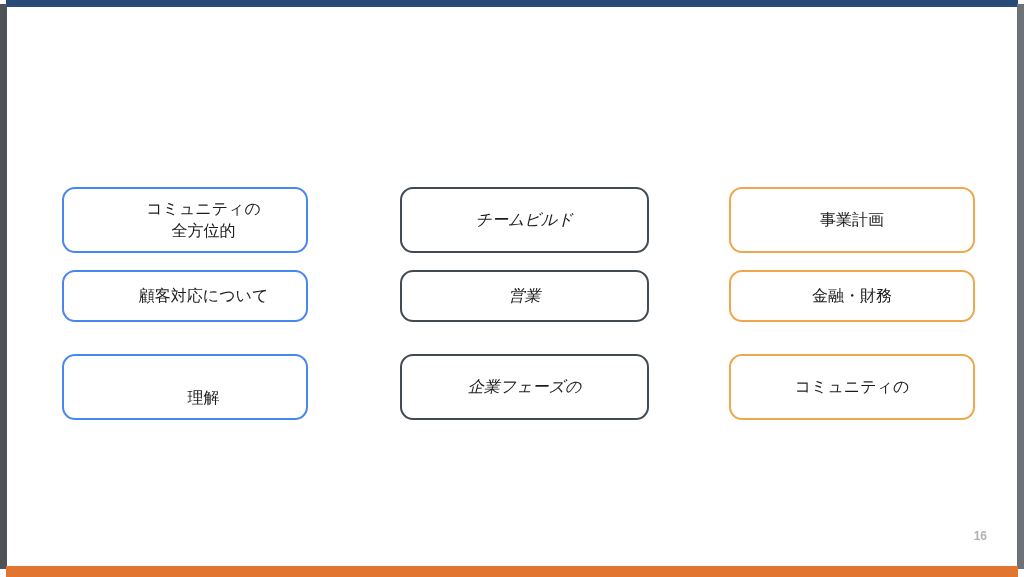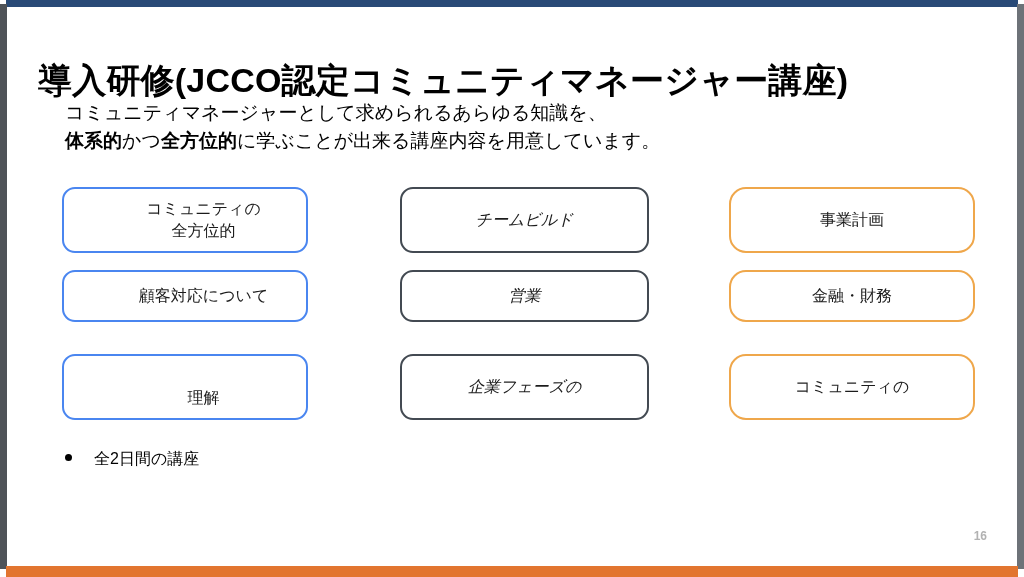--- a/index.html
+++ b/index.html
@@ -97,21 +97,21 @@
     border-radius: 13px;
     border-style: solid;
     border-width: 2.5px;
     font-size: 16px;
     color: #1b1b1b;
     line-height: 1.38;
     padding: 2px 6px;
   }
   .card.c-blue   { border-color: #4a86f0; padding-left: 43px; }
   .card.c-gray   { border-color: #434a52; font-style: italic; }
-  .card.c-orange { border-color: #efa74b; border-radius: 17px; }
+  .card.c-orange { border-color: #efa74b; }
 
   .card .cardtext { display: block; }
 
   
   .col-0 { left: 55px;  width: 246px; }
   .col-1 { left: 393px; width: 249px; }
   .col-2 { left: 722px; width: 246px; }
   
   .row-0 { top: 180px; height: 66px; }
   .row-1 { top: 263px; height: 52px; }
@@ -157,26 +157,21 @@
 
 <div class="slide">
 
   <div class="edge-top"></div>
   <div class="edge-left"></div>
   <div class="edge-right"></div>
   <div class="edge-bottom"></div>
 
   <div class="canvas">
 
-    <h1 class="slide-title">導入研修(JCCO認定コミュニティマネージャー講座)</h1>
-
-    <div class="subtitle">
-      <span class="ln">コミュニティマネージャーとして求められるあらゆる知識を、</span>
-      <span class="ln"><b>体系的</b><span>かつ</span><b>全方位的</b><span>に学ぶことが出来る講座内容を用意しています。</span></span>
-    </div>
+
 
     <div class="grid">
 
       <div class="card c-blue col-0 row-0">
         <span class="cardtext"><span>コミュニティの</span><br><span>全方位的</span></span>
       </div>
 
       <div class="card c-blue col-0 row-1">
         <span class="cardtext"><span>顧客対応について</span></span>
       </div>
@@ -204,21 +199,17 @@
       <div class="card c-orange col-2 row-1">
         <span class="cardtext"><span>金融・財務</span></span>
       </div>
 
       <div class="card c-orange col-2 row-2">
         <span class="cardtext"><span>コミュニティの</span></span>
       </div>
 
     </div>
 
-    <div class="bullet-row">
-      <span class="bullet-dot"></span>
-      <span class="bullet-text">全2日間の講座</span>
-    </div>
 
     <div class="page-number">16</div>
 
   </div>
 </div>
 
 </body></html>

